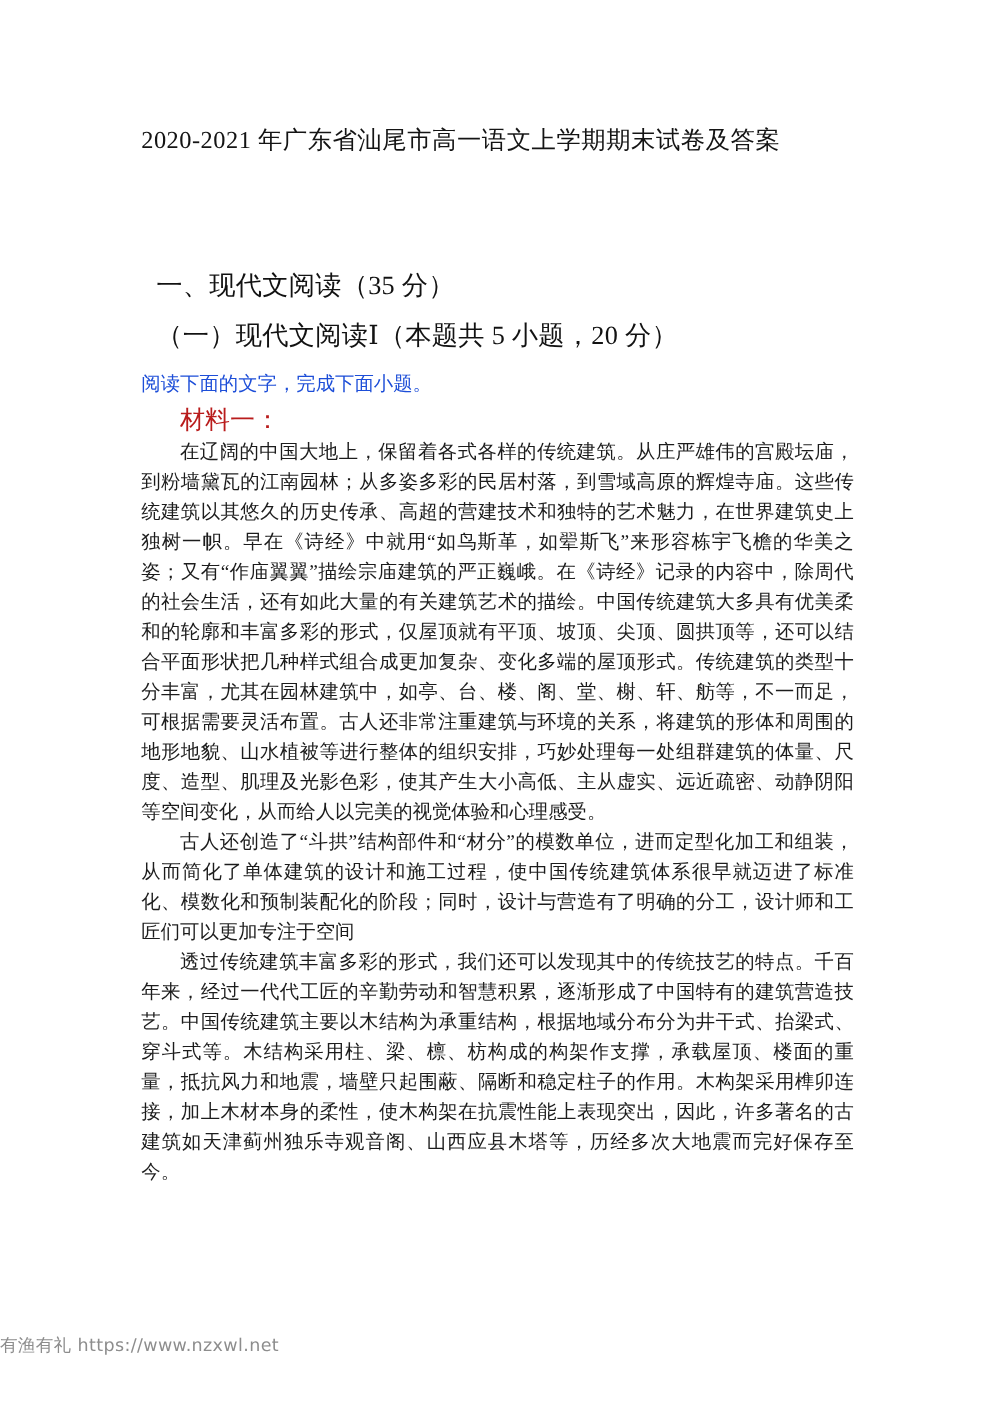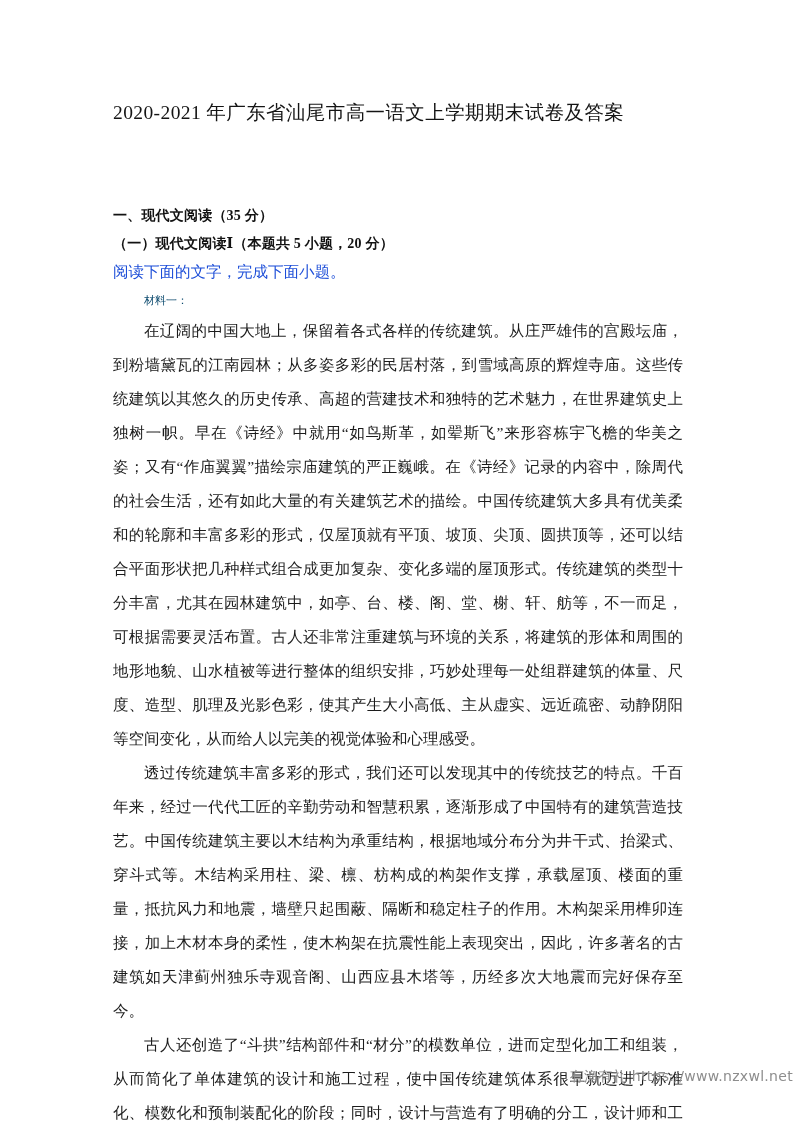--- a/index.html
+++ b/index.html
@@ -34,57 +34,57 @@
     line-height: 30px;
     letter-spacing: 0.4px;
     color: #141414;
     margin: 0 0 0 0;
     white-space: nowrap;
     font-weight: 400;
   }
   .spacer-after-title { height: 74px; }
 
   .heading {
-    font-size: 14px;
+    font-size: 21px;
     line-height: 28px;
-    font-weight: 700;
+    font-weight: 400;
     letter-spacing: 0.2px;
     color: #121212;
-    margin: 0;
+    margin: 12px;
   }
   .plainline {
     font-size: 15.5px;
     line-height: 28px;
     margin: 0;
     color: #1d4ed8;
   }
   .label-line {
-    font-size: 11px;
+    font-size: 20px;
     line-height: 28px;
     margin: 0;
     text-indent: 31px;
-    color: #0c4a6e;
+    color: #b91c1c;
   }
   p.para {
     font-size: 15.5px;
-    line-height: 34px;
+    line-height: 24px;
     margin: 0;
     text-indent: 31px;
     text-align: justify;
     text-justify: inter-ideograph;
     color: #1c1c1c;
     letter-spacing: 0px;
   }
 
   .footer {
     position: absolute;
     left: 0;
     top: 1068px;
     width: 793px;
-    text-align: right;
+    text-align: left;
     font-family: "DejaVu Sans", "Liberation Sans", sans-serif;
     font-size: 14px;
     color: #8d8d8d;
     letter-spacing: 0.3px;
   }
   .footer .cn { font-family: "Liberation Serif", "DejaVu Serif", serif; }
 </style>
 </head>
 <body>
 
@@ -98,22 +98,22 @@
     <div class="heading">一、现代文阅读（35 分）</div>
 
     <div class="heading">（一）现代文阅读Ⅰ（本题共 5 小题，20 分）</div>
 
     <div class="plainline">阅读下面的文字，完成下面小题。</div>
 
     <div class="label-line">材料一：</div>
 
     <p class="para">在辽阔的中国大地上，保留着各式各样的传统建筑。从庄严雄伟的宫殿坛庙，到粉墙黛瓦的江南园林；从多姿多彩的民居村落，到雪域高原的辉煌寺庙。这些传统建筑以其悠久的历史传承、高超的营建技术和独特的艺术魅力，在世界建筑史上独树一帜。早在《诗经》中就用“如鸟斯革，如翚斯飞”来形容栋宇飞檐的华美之姿；又有“作庙翼翼”描绘宗庙建筑的严正巍峨。在《诗经》记录的内容中，除周代的社会生活，还有如此大量的有关建筑艺术的描绘。中国传统建筑大多具有优美柔和的轮廓和丰富多彩的形式，仅屋顶就有平顶、坡顶、尖顶、圆拱顶等，还可以结合平面形状把几种样式组合成更加复杂、变化多端的屋顶形式。传统建筑的类型十分丰富，尤其在园林建筑中，如亭、台、楼、阁、堂、榭、轩、舫等，不一而足，可根据需要灵活布置。古人还非常注重建筑与环境的关系，将建筑的形体和周围的地形地貌、山水植被等进行整体的组织安排，巧妙处理每一处组群建筑的体量、尺度、造型、肌理及光影色彩，使其产生大小高低、主从虚实、远近疏密、动静阴阳等空间变化，从而给人以完美的视觉体验和心理感受。</p>
 
+    <p class="para">古人还创造了“斗拱”结构部件和“材分”的模数单位，进而定型化加工和组装，从而简化了单体建筑的设计和施工过程，使中国传统建筑体系很早就迈进了标准化、模数化和预制装配化的阶段；同时，设计与营造有了明确的分工，设计师和工匠们可以更加专注于空间</p>
+
     <p class="para">透过传统建筑丰富多彩的形式，我们还可以发现其中的传统技艺的特点。千百年来，经过一代代工匠的辛勤劳动和智慧积累，逐渐形成了中国特有的建筑营造技艺。中国传统建筑主要以木结构为承重结构，根据地域分布分为井干式、抬梁式、穿斗式等。木结构采用柱、梁、檩、枋构成的构架作支撑，承载屋顶、楼面的重量，抵抗风力和地震，墙壁只起围蔽、隔断和稳定柱子的作用。木构架采用榫卯连接，加上木材本身的柔性，使木构架在抗震性能上表现突出，因此，许多著名的古建筑如天津蓟州独乐寺观音阁、山西应县木塔等，历经多次大地震而完好保存至今。</p>
-
-    <p class="para">古人还创造了“斗拱”结构部件和“材分”的模数单位，进而定型化加工和组装，从而简化了单体建筑的设计和施工过程，使中国传统建筑体系很早就迈进了标准化、模数化和预制装配化的阶段；同时，设计与营造有了明确的分工，设计师和工匠们可以更加专注于空间</p>
 
   </div>
 
   <div class="footer">
     <span class="cn">有渔有礼</span><span>&nbsp;</span><span>https://www.nzxwl.net</span>
   </div>
 </div>
 
 </body></html>

